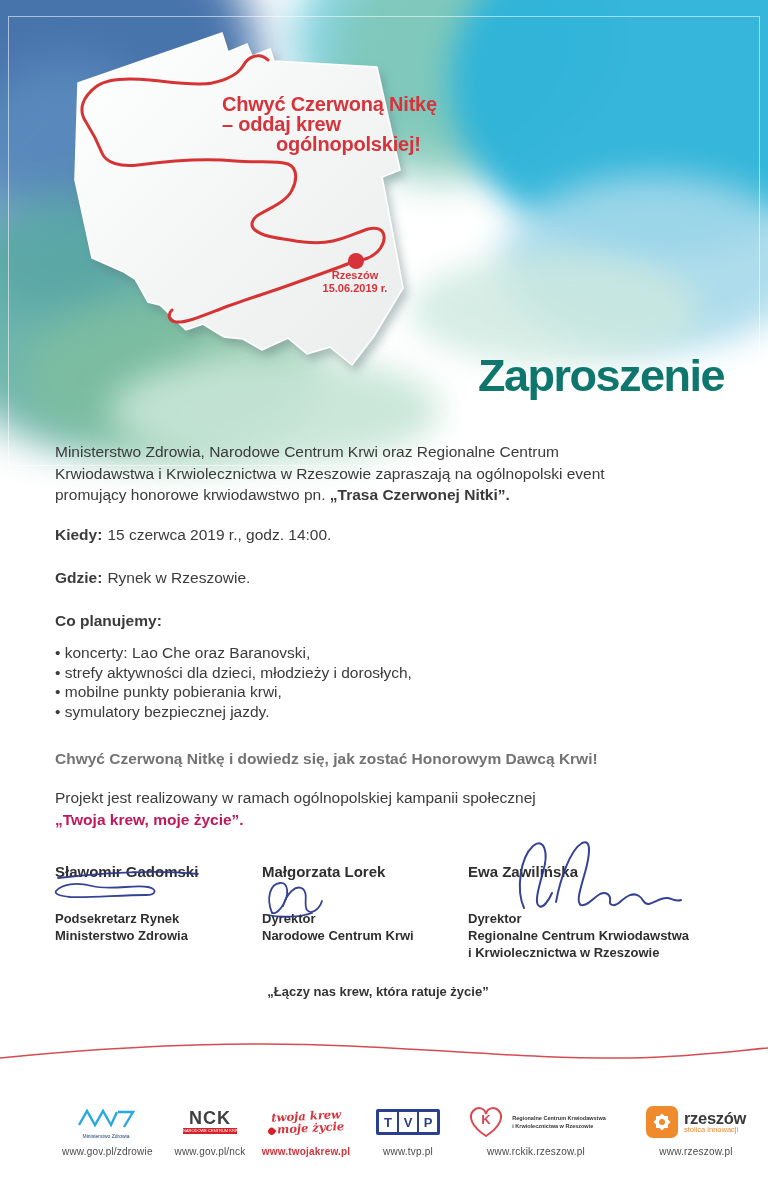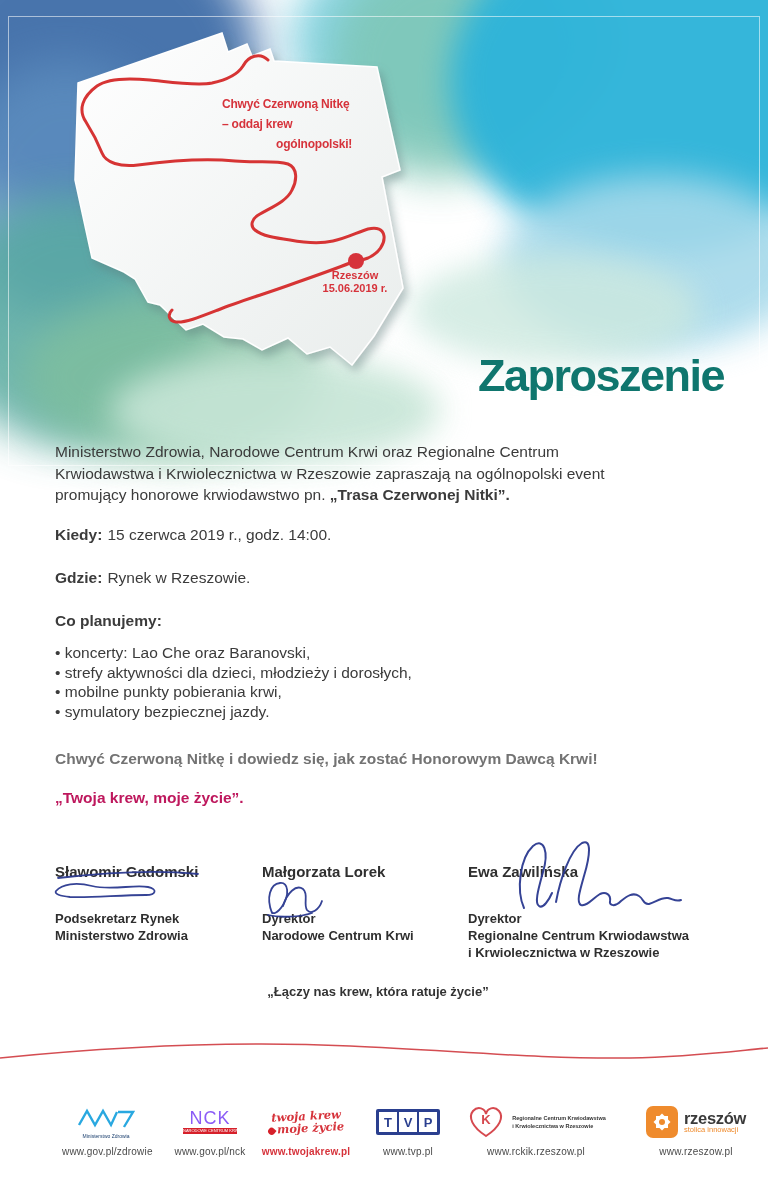--- a/index.html
+++ b/index.html
@@ -22,21 +22,21 @@
   .wc8{left:330px; top:-50px; width:220px; height:230px; background:#7cc4ae; filter:blur(21px); opacity:.75;}
   .wc9{left:500px; top:175px; width:310px; height:175px; background:#a6d9ea; filter:blur(17px); opacity:.9;}
   .wc10{left:410px; top:255px; width:290px; height:110px; background:#cde9df; filter:blur(15px); opacity:.8;}
   .inset-frame{position:absolute; left:8px; right:8px; top:16px; height:448px;
     border:1px solid rgba(255,255,255,.55); pointer-events:none;}
   
   .art{position:absolute; left:0; top:0; z-index:3;}
   .sigs{position:absolute; left:0; top:0; z-index:6;}
   
   .slogan{position:absolute; z-index:4; left:222px; top:94px; color:#d6333b;
-    font-weight:bold; font-size:12px; line-height:20px; letter-spacing:-.2px;}
+    font-weight:bold; font-size:20px; line-height:20px; letter-spacing:-.2px;}
   .slogan .l3{padding-left:54px;}
   .citydate{position:absolute; z-index:4; left:303px; top:269px; width:104px;
     text-align:center; color:#d6333b; font-weight:bold; font-size:11px; line-height:13px;}
   .title{position:absolute; z-index:4; right:44px; top:352px; margin:0;
     color:#0f766e; font-size:45px; line-height:48px; font-weight:bold; letter-spacing:-1.5px;}
   
   .blk{position:absolute; left:55px; width:620px; font-size:15.5px; line-height:21.5px; z-index:4;}
   .intro{top:441px;}
   .kv b{margin-right:5px;}
   .kiedy{top:524px;} .gdzie{top:567px;} .plan{top:610px; font-weight:bold;}
@@ -52,21 +52,21 @@
   .col1{left:55px;} .col2{left:262px;} .col3{left:468px;}
   .quote{position:absolute; z-index:4; left:0; top:984px; width:756px; text-align:center;
     font-weight:bold; font-size:13px; color:#333;}
   
   .logo-blk{position:absolute; top:1102px; text-align:center; z-index:4;}
   .logo-slot{height:40px; display:flex; align-items:center; justify-content:center;}
   .url{font-size:10px; color:#4a4a4a; margin-top:4px; letter-spacing:.2px;}
   .b-mz{left:62px; width:88px;}
   .mz-label{font-size:5px; color:#1b3f6e; margin-top:1px;}
   .b-nck{left:174px; width:72px;}
-  .nck-txt{font-size:18px; font-weight:normal; color:#8b5cf6; letter-spacing:1px; line-height:16px;}
+  .nck-txt{font-size:18px; font-weight:bold; color:#404040; letter-spacing:1px; line-height:16px;}
   .nck-bar{width:54px; height:6px; background:#d6202a; margin:2px auto 0; color:#fff;
     font-size:4px; line-height:6px; overflow:hidden; white-space:nowrap;}
   .b-tkmz{left:254px; width:104px;}
   .tk-script{font-family:"DejaVu Serif","Liberation Serif",serif; font-style:italic; font-weight:bold;
     color:#d6333b; font-size:11.5px; line-height:12px; transform:rotate(-3deg);}
   .drop{display:inline-block; width:7px; height:7px; background:#d6202a;
     border-radius:50% 0 50% 50%; transform:rotate(45deg); margin-right:2px; vertical-align:middle;}
   .url-red{color:#d6333b; font-weight:bold;}
   .b-tvp{left:370px; width:76px;}
   .tvp-box{width:64px; height:26px; background:#2a3f8f; border-radius:2px; padding:3px;
@@ -126,21 +126,21 @@
          C 377,227 383,229 384,236 C 385,244 379,253 368,258 C 363,260 359,261 355,261"></path>
     <path fill="none" stroke="#d63434" stroke-width="3" stroke-linecap="round" d="M 350,263 C 335,269 315,276 295,283 C 268,293 240,301 218,310
          C 200,317 185,323 176,322 C 169,321 167,315 172,310"></path>
     <circle cx="356" cy="261" r="8" fill="#d6333b"></circle>
     <path fill="none" stroke="#cf3a3f" stroke-width="1.5" opacity=".9" d="M 0,1058 C 130,1045 240,1041 350,1046 C 460,1051 540,1059 630,1058 C 690,1057 735,1051 768,1048"></path>
   </svg>
 
   <div class="slogan">
     <div>Chwyć Czerwoną Nitkę</div>
     <div>– oddaj krew</div>
-    <div class="l3">ogólnopolski!</div>
+    <div class="l3">ogólnopolskiej!</div>
   </div>
   <div class="citydate">
     <div>Rzeszów</div>
     <div>15.06.2019 r.</div>
   </div>
   <h1 class="title">Zaproszenie</h1>
 
   <div class="blk intro">
     <div>Ministerstwo Zdrowia, Narodowe Centrum Krwi oraz Regionalne Centrum</div>
     <div>Krwiodawstwa i Krwiolecznictwa w Rzeszowie zapraszają na ogólnopolski event</div>
@@ -158,20 +158,21 @@
   <div class="blk bullets">
     <div>• koncerty: Lao Che oraz Baranovski,</div>
     <div>• strefy aktywności dla dzieci, młodzieży i dorosłych,</div>
     <div>• mobilne punkty pobierania krwi,</div>
     <div>• symulatory bezpiecznej jazdy.</div>
   </div>
 
   <div class="blk cta">Chwyć Czerwoną Nitkę i dowiedz się, jak zostać Honorowym Dawcą Krwi!</div>
 
   <div class="blk campaign">
+    <div>Projekt jest realizowany w ramach ogólnopolskiej kampanii społecznej</div>
     <div class="cname">„Twoja krew, moje życie”.</div>
   </div>
 
   <div class="sigcol col1">
     <div class="nm">Sławomir Gadomski</div>
     <div class="titles">
       <div>Podsekretarz Rynek</div>
       <div>Ministerstwo Zdrowia</div>
     </div>
   </div>

